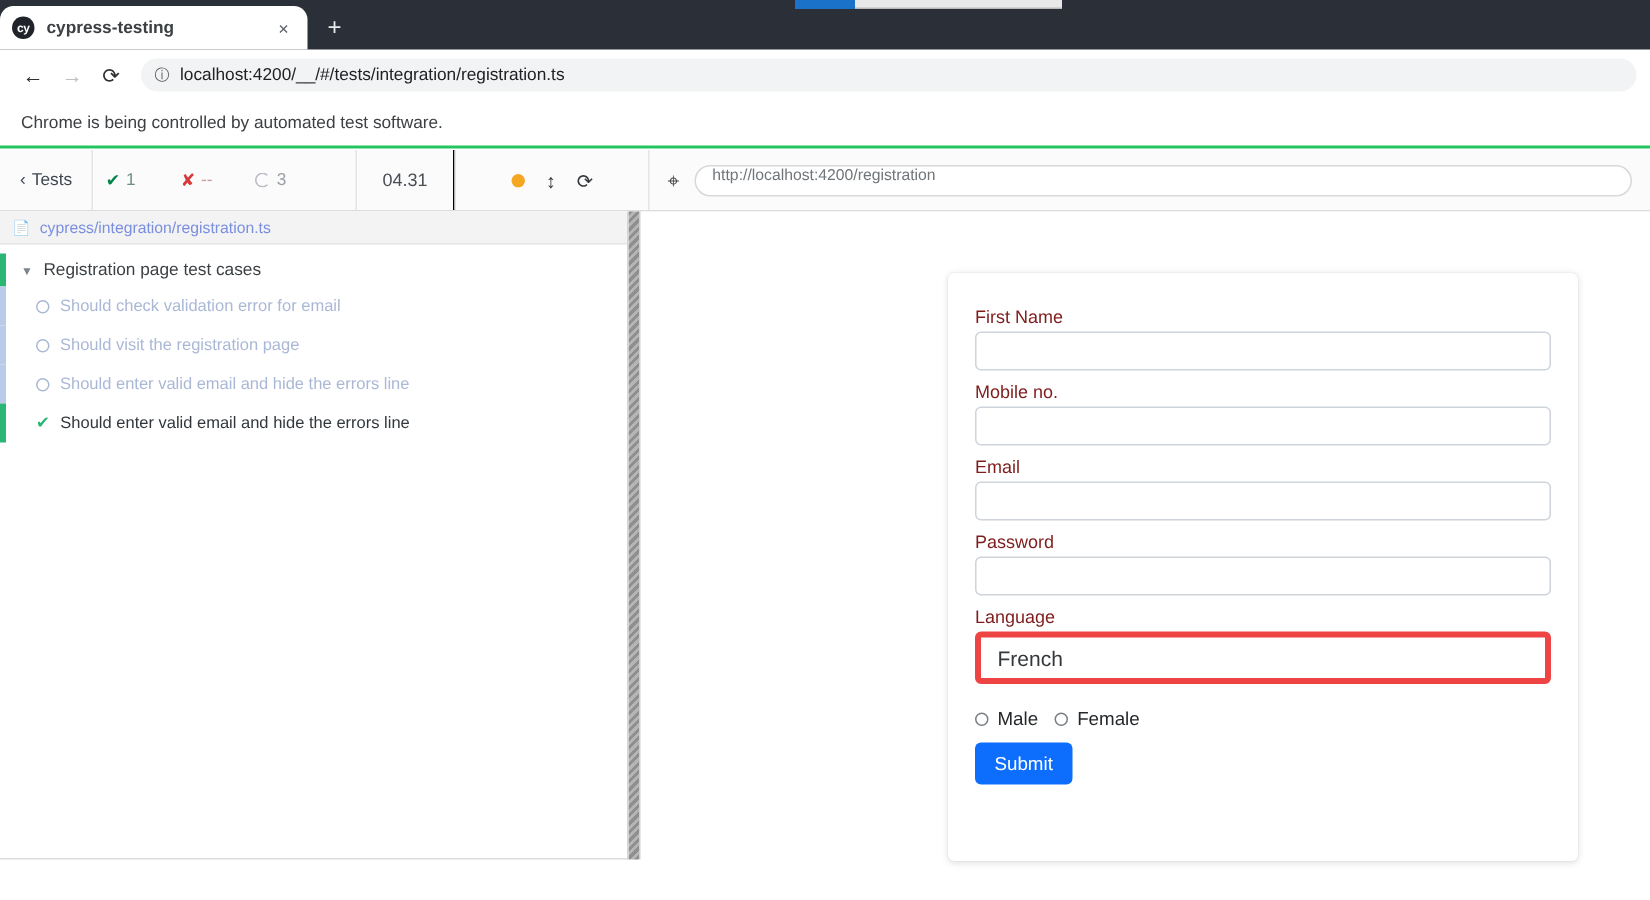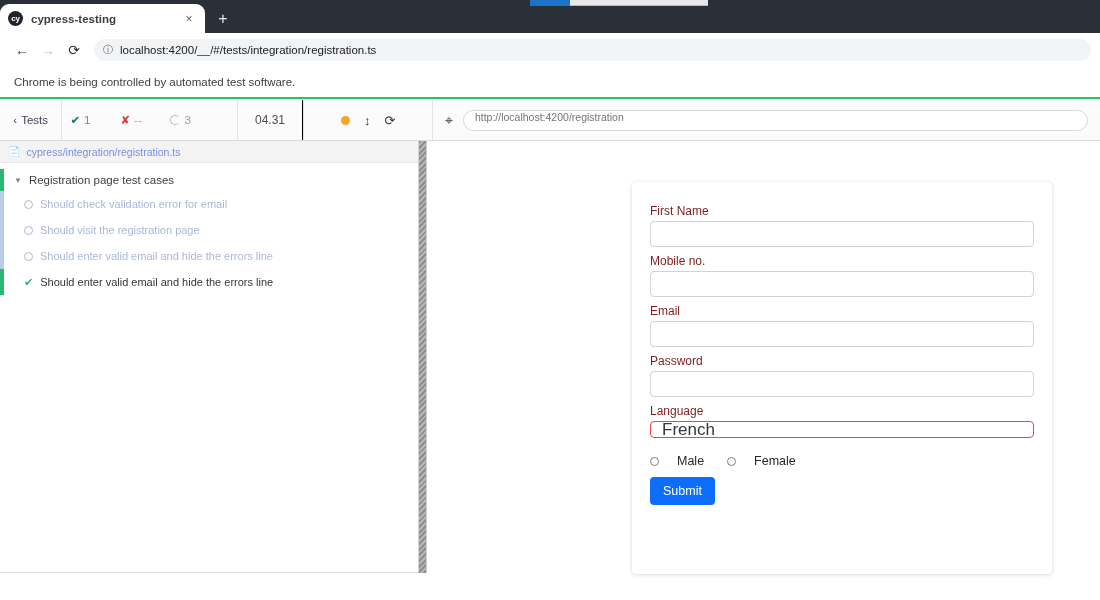--- a/index.html
+++ b/index.html
@@ -177,26 +177,26 @@
   .form-title {
     font-size:27px; font-weight:bold; color:#16181b;
     letter-spacing:-0.2px; margin:0 0 10px 0; line-height:1.1;
   }
   .field-label { font-size:12px; color:#7f1d1d; margin-bottom:3px; }
   .field-input {
     width:100%; height:26px; border:1px solid #ced4da; border-radius:4px;
     background:#fff; margin-bottom:7px;
   }
   .field-select {
-    width:100%; height:17px; border:1px solid #ef4444; border-radius:4px;
+    width:100%; height:35px; border:4px solid #ef4444; border-radius:4px;
     background:#fff; margin-bottom:7px;
     display:flex; align-items:center; padding-left:11px;
-    font-size:17px; color:#33383c;
-  }
-  .radio-row { display:flex; align-items:center; gap:18px; margin:16px 0 9px 0; }
+    font-size:14px; color:#33383c;
+  }
+  .radio-row { display:flex; align-items:center; gap:6px; margin:16px 0 9px 0; }
   .radio-circle {
     width:9px; height:9px; border-radius:50%;
     border:1.2px solid #7a7f85; display:inline-block;
   }
   .radio-label { font-size:12.5px; color:#25282b; margin-right:5px; }
   .submit-btn {
     background:#0d6efd; color:#ffffff; border:none; border-radius:4px;
     font-size:12.5px; padding:7px 13px; font-family:"Liberation Sans", sans-serif;
   }
 </style>

